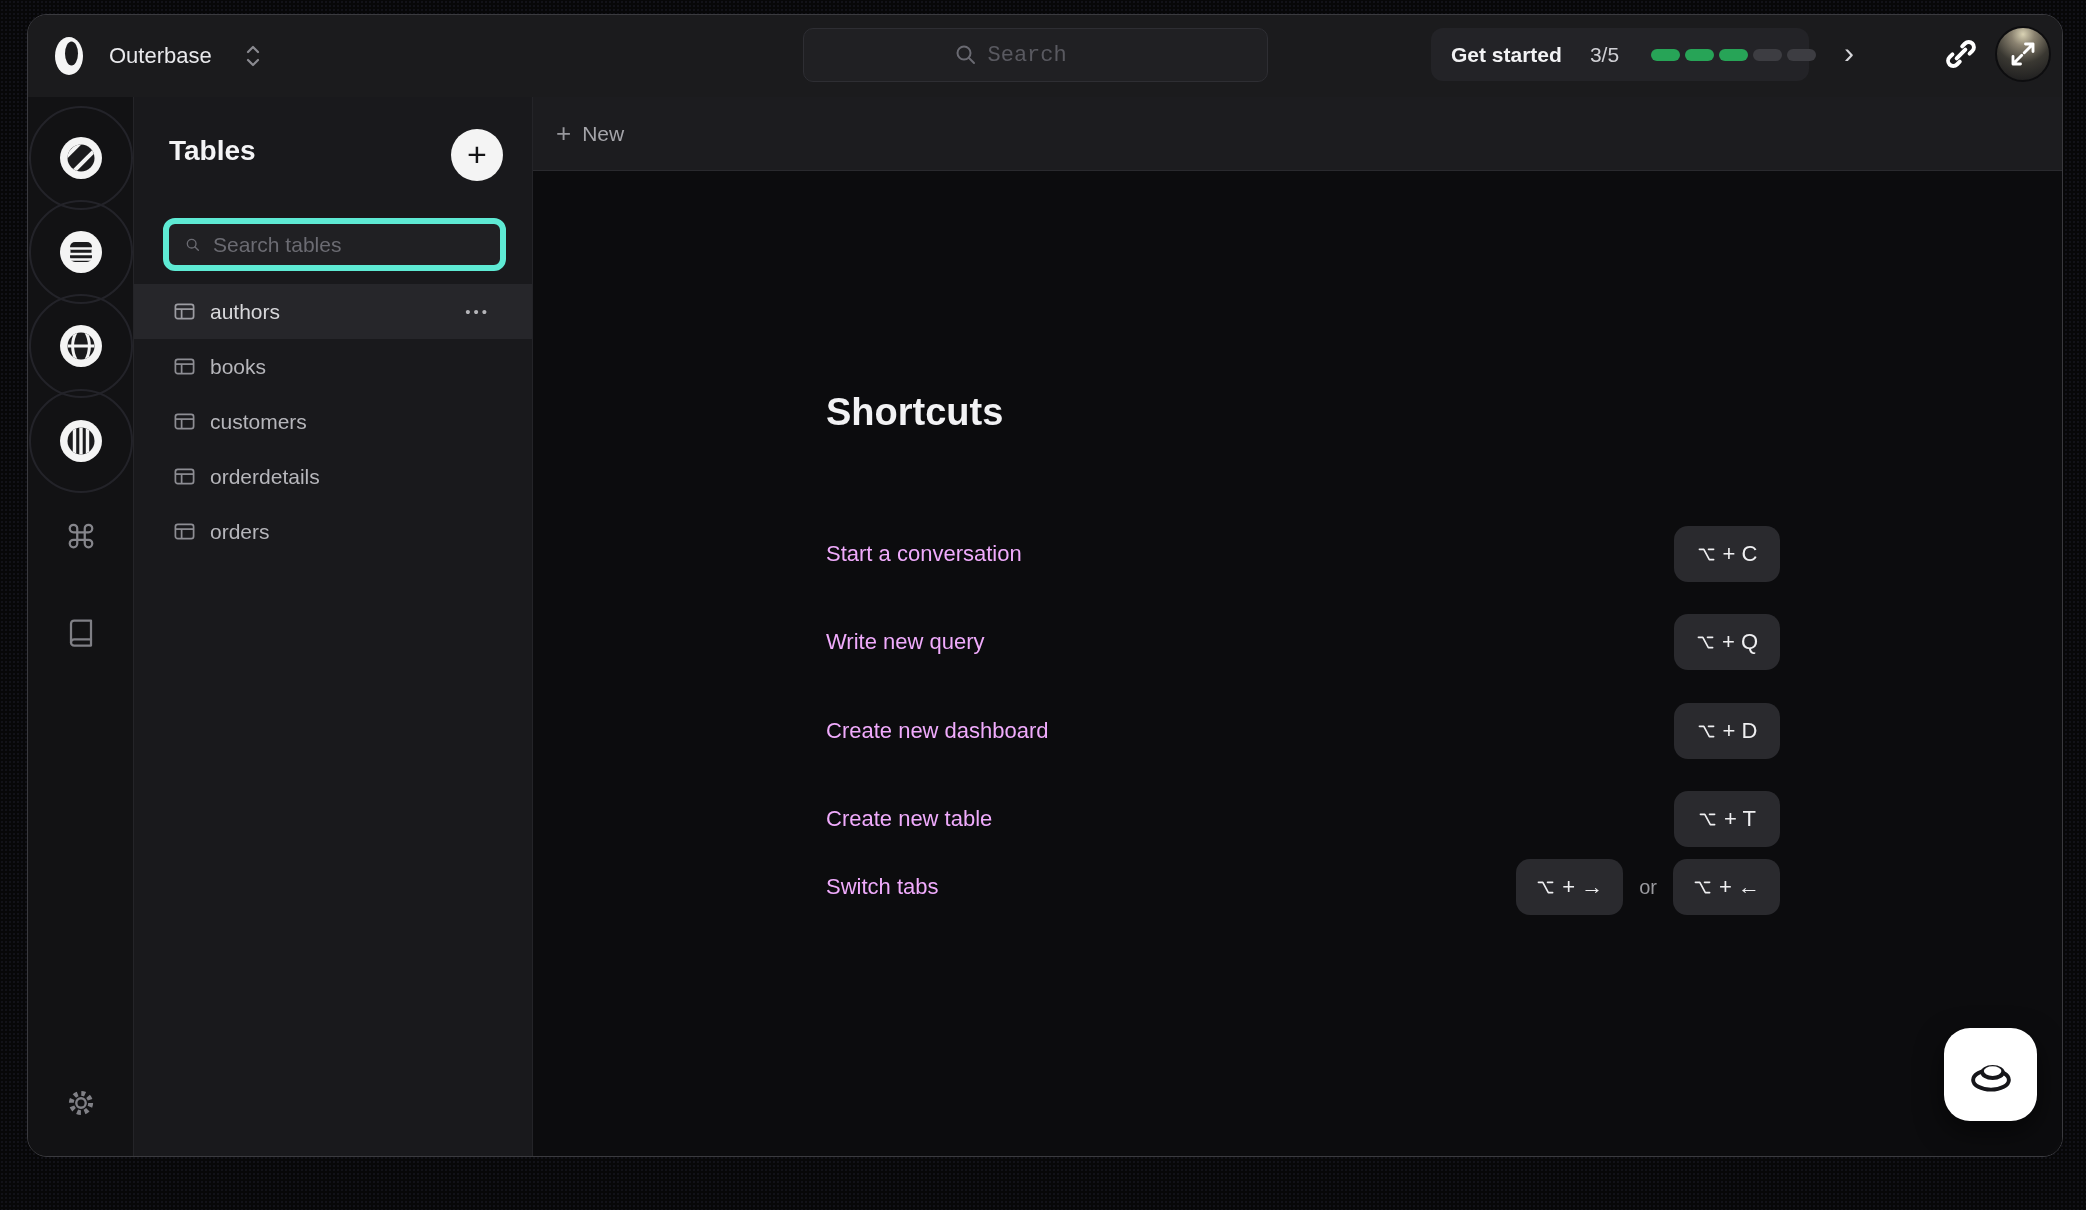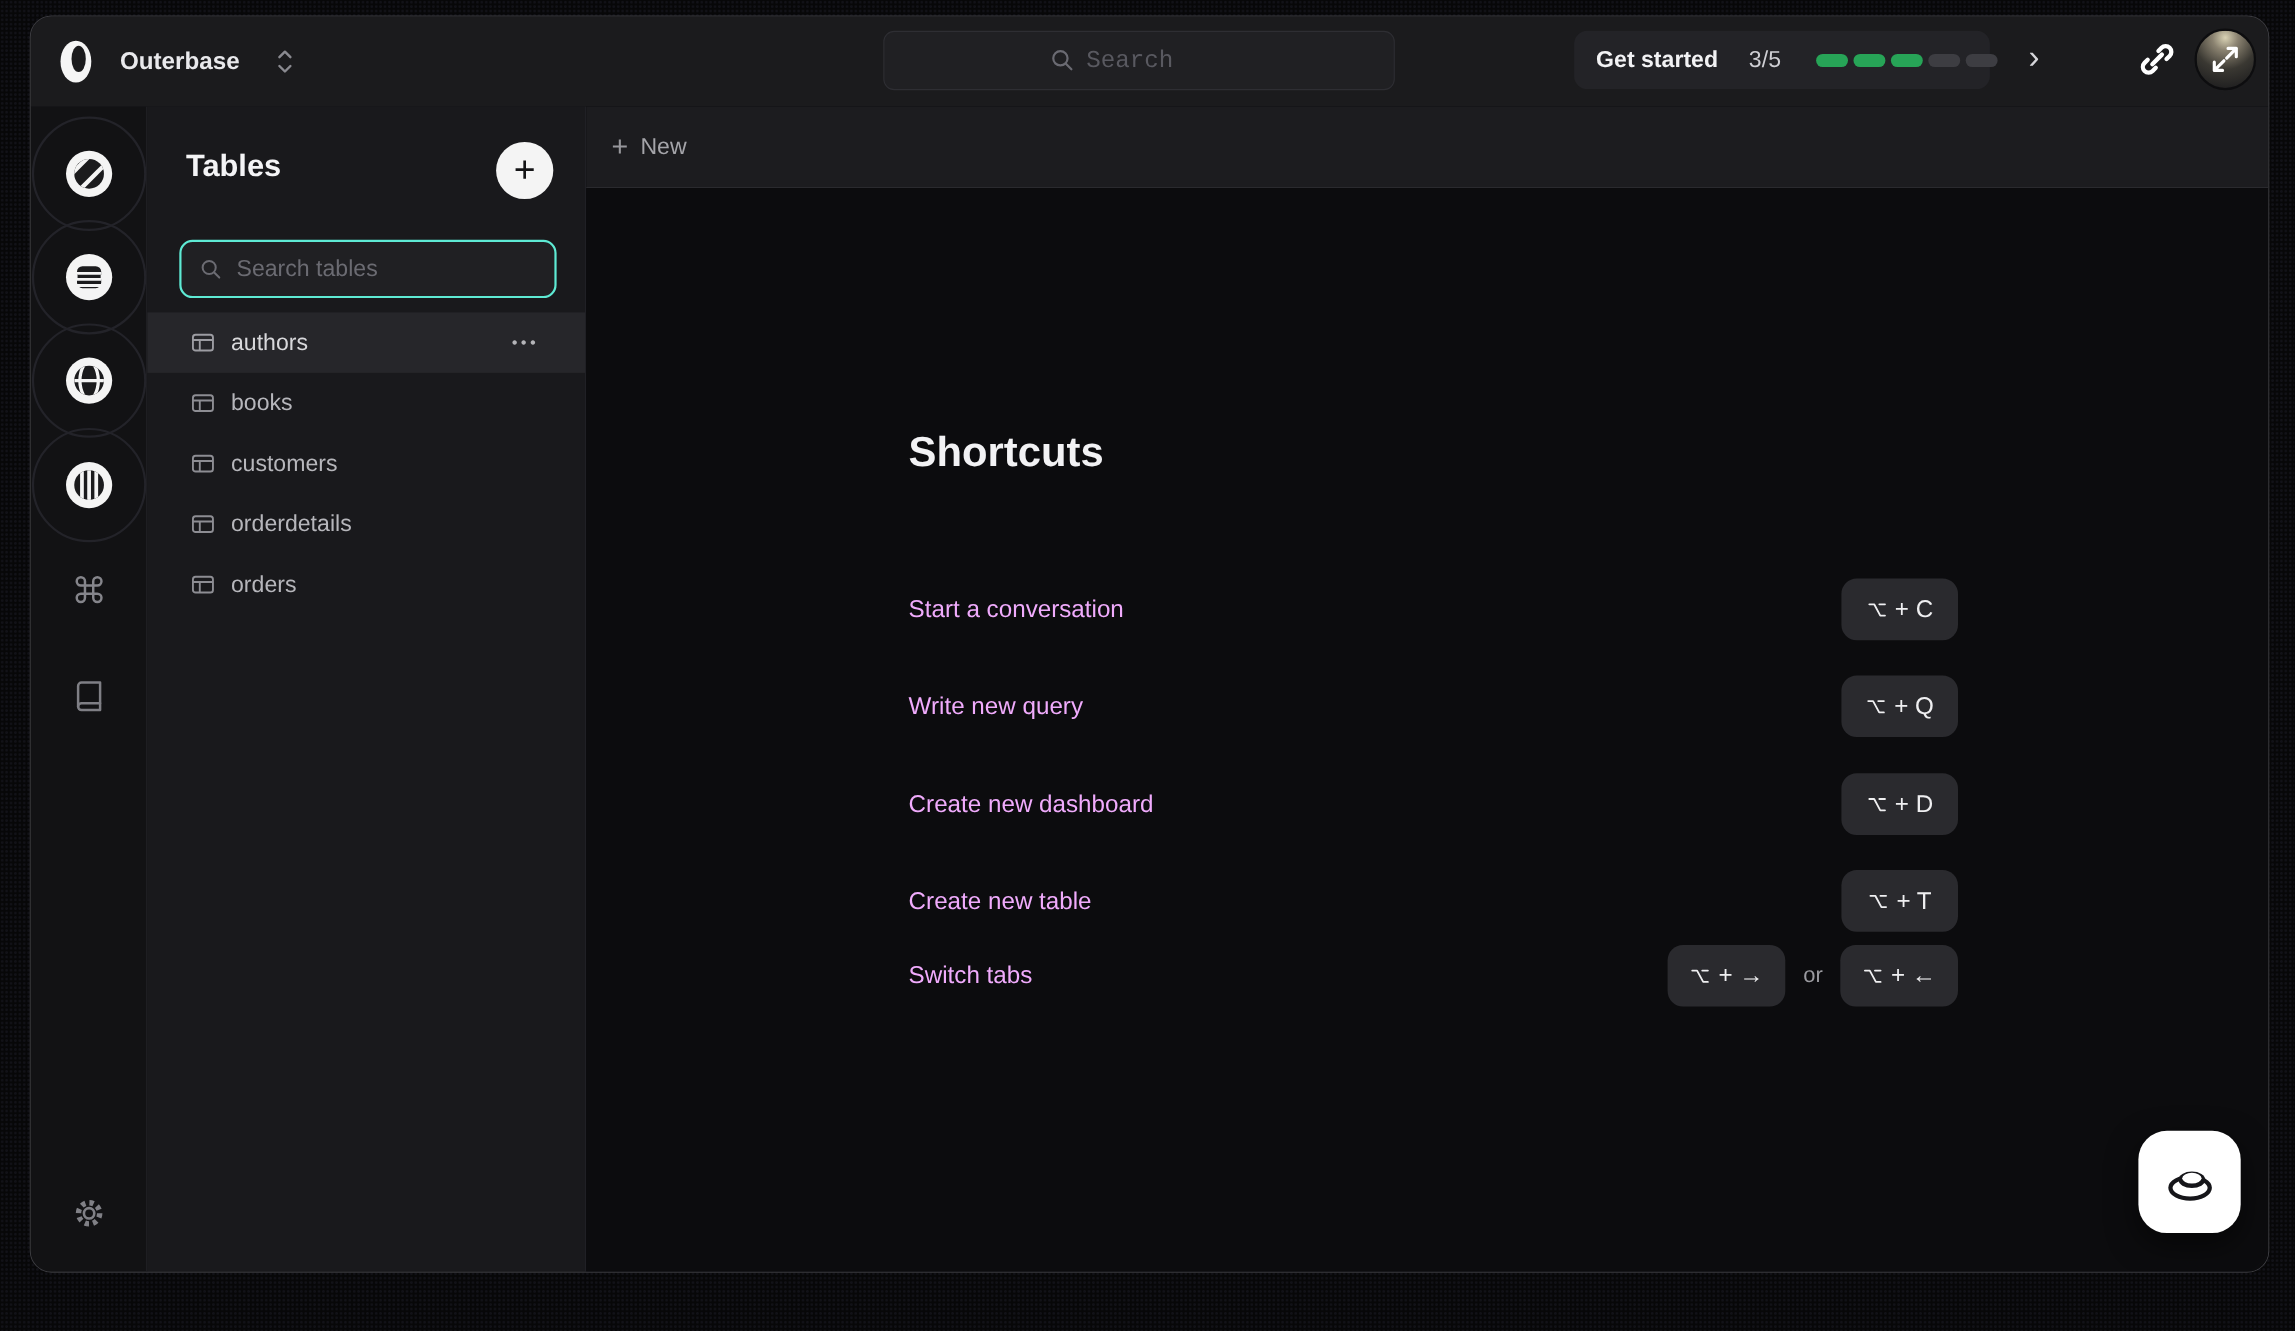--- a/index.html
+++ b/index.html
@@ -15,21 +15,21 @@
     background-size:4px 4px;
   }
   
   .window{
     position:absolute; left:27px; top:14px; width:2036px; height:1143px;
     background:#151517; border:1px solid #3a3a3e; border-radius:20px; overflow:hidden;
   }
   
   .header{ position:absolute; left:0; top:0; right:0; height:82px; background:#1b1b1d; }
   .logo{ position:absolute; left:22px; top:18px; width:38px; height:46px; }
-  .ws-switcher{ position:absolute; left:81px; top:0; height:82px; display:flex; align-items:center; gap:32px; cursor:pointer;font-weight:bold; }
+  .ws-switcher{ position:absolute; left:81px; top:0; height:82px; display:flex; align-items:center; gap:32px; cursor:pointer; }
   .ws-name{ color:#e9e9ec; font-size:22px; }
   .search-box{
     position:absolute; left:775px; top:13px; width:465px; height:54px;
     background:#202023; border:1px solid #2e2e33; border-radius:10px;
     display:flex; align-items:center; justify-content:center; gap:10px;font-family:Liberation Mono, monospace;
   }
   .search-box input{
     width:130px; background:transparent; border:none; outline:none;
     color:#c9c9cd; font-size:22px; font-family:inherit;
   }
@@ -70,21 +70,21 @@
     background:#19191c; border-right:1px solid #242428;
   }
   .sb-title{ position:absolute; left:35px; top:38px; color:#f4f4f6; font-size:28px; font-weight:700; }
   .plus-btn{
     position:absolute; left:317px; top:32px; width:52px; height:52px; border-radius:50%;
     background:#f4f4f4; color:#141416; display:flex; align-items:center; justify-content:center;
     font-size:34px; font-weight:400; cursor:pointer; line-height:1; padding-bottom:3px;
   }
   .sb-search{
     position:absolute; left:29px; top:121px; width:343px; height:53px;
-    background:#202023; border:2px solid #5eead4; border-radius:12px;
+    background:#202023; border:6px solid #5eead4; border-radius:12px;
     display:flex; align-items:center; gap:12px; padding:0 16px;
   }
   .sb-search input{
     flex:1; background:transparent; border:none; outline:none;
     color:#c9c9cd; font-size:21px; font-family:inherit;
   }
   .sb-search input::placeholder{ color:#6b6b72; }
   .table-list{ position:absolute; left:0; top:187px; right:0; }
   .trow{
     height:55px; display:flex; align-items:center; padding-left:39px; padding-right:42px;

